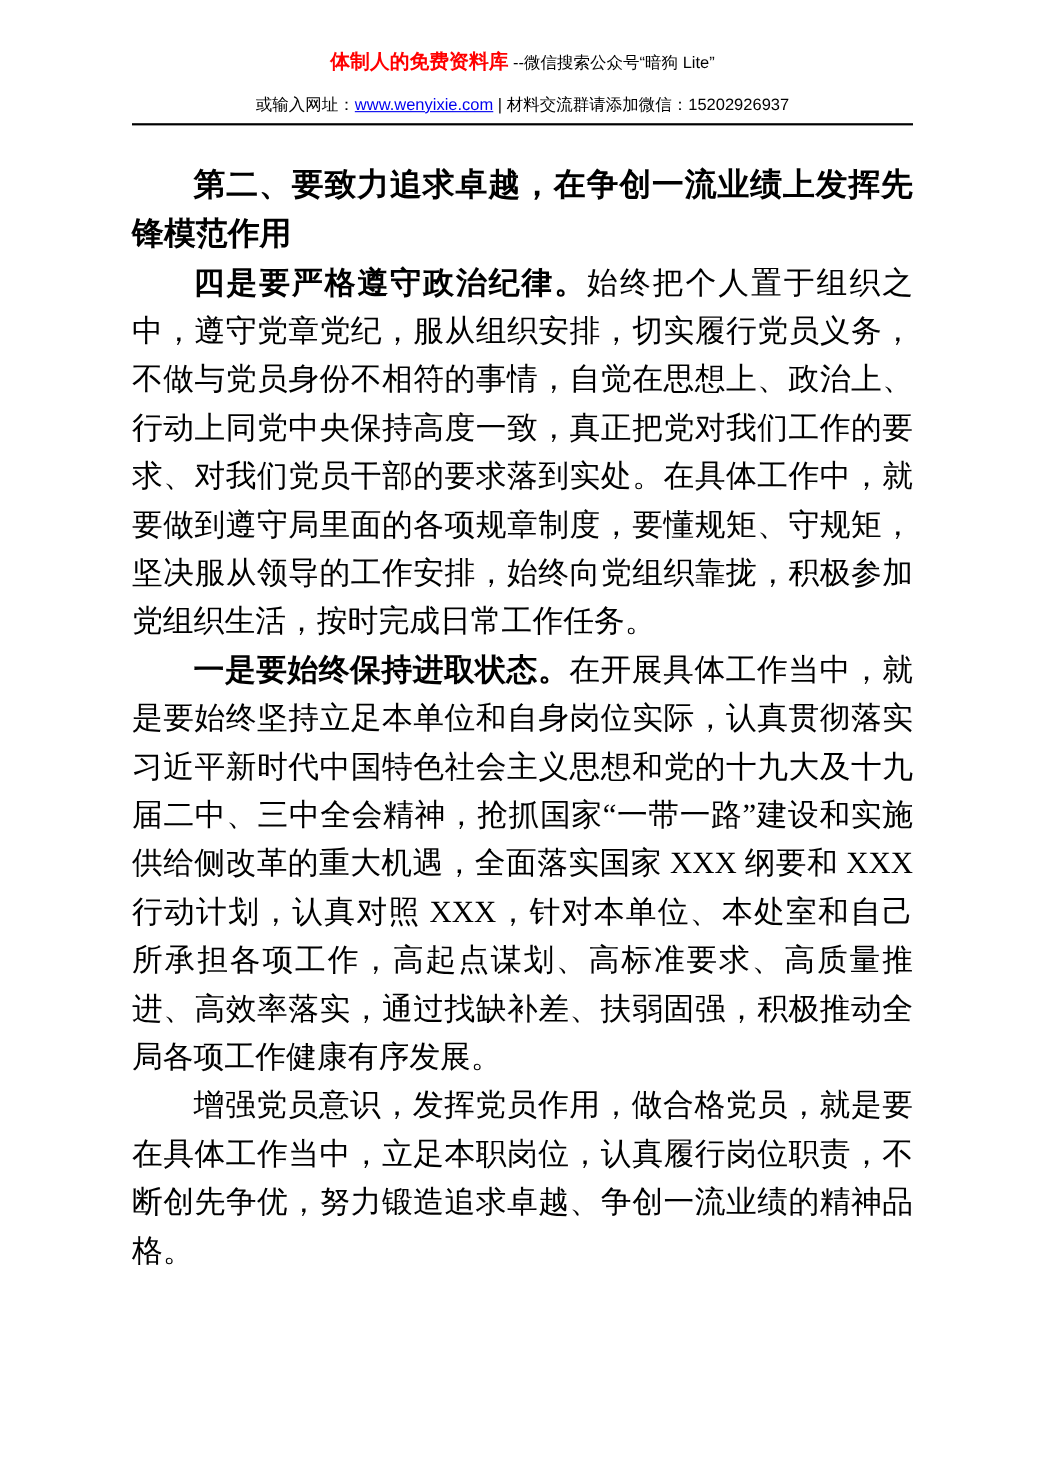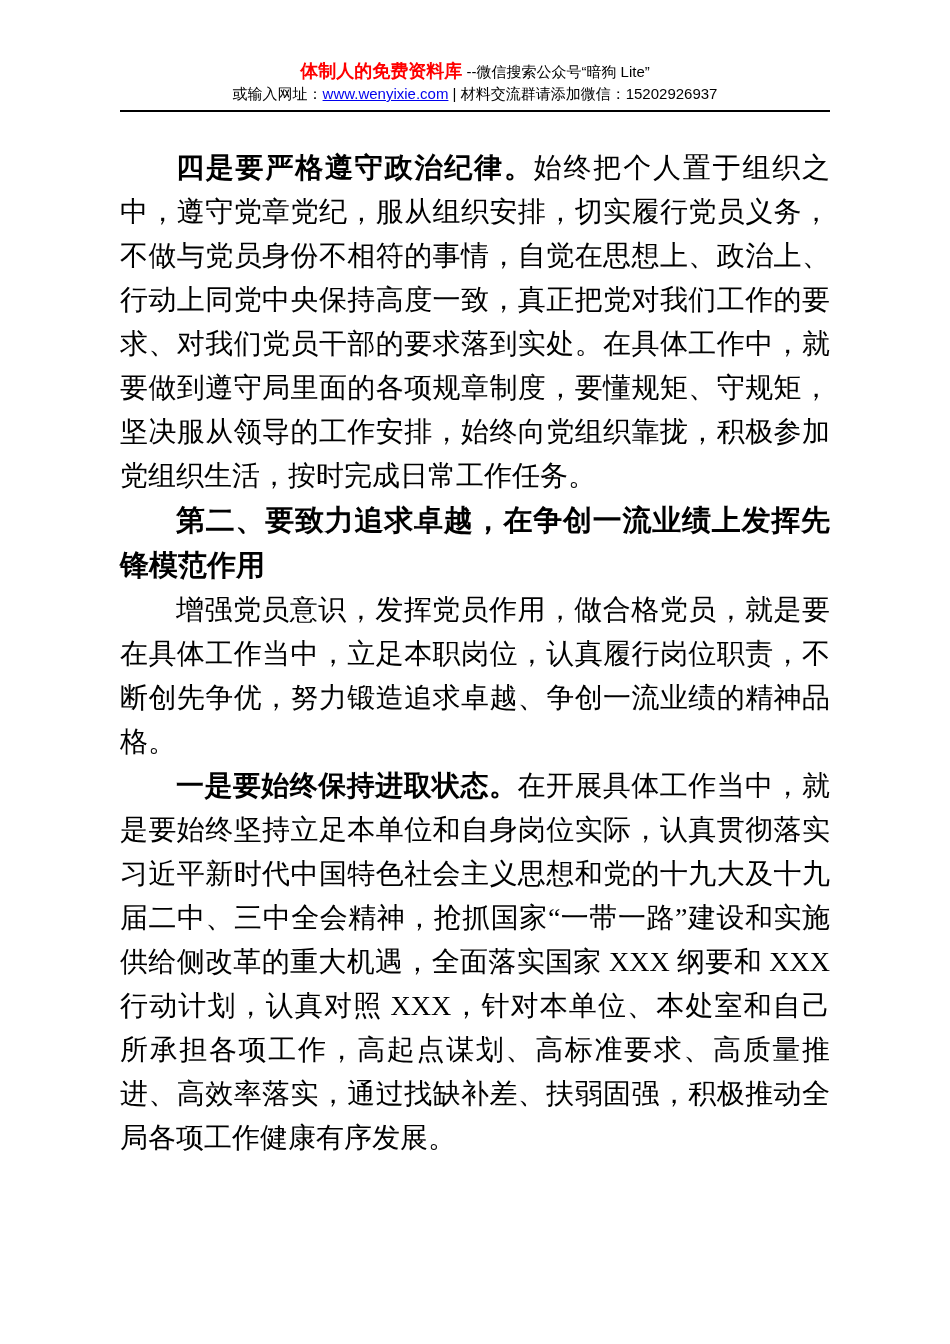--- a/index.html
+++ b/index.html
@@ -7,32 +7,32 @@
     position: relative;
     width: 950px;
     height: 1344px;
     margin: 0 auto;
     background: #ffffff;
     font-family: "Liberation Serif", serif;
     overflow: hidden;
   }
   .header {
     position: absolute;
-    top: 60px;
+    top: 45px;
     left: 120px;
     width: 710px;
     text-align: center;
     border-bottom: 2px solid #000000;
     padding-bottom: 5px;
     font-family: "Liberation Sans", sans-serif;
     color: #000000;
   }
   .h-line1 { font-size: 15px; line-height: 23px; white-space: nowrap; }
   .h-title { color: #ff0000; font-weight: bold; font-size: 18px; }
-  .h-line2 { font-size: 15px; line-height: 22px; white-space: nowrap; }
+  .h-line2 { font-size: 15px; line-height: 22px; white-space: nowrap; margin-top: 16px; }
   .h-link  { color: #0000ee; text-decoration: underline; cursor: pointer; }
   .doc-body {
     position: absolute;
     top: 146px;
     left: 120px;
     width: 710px;
     font-size: 28px;
     line-height: 44px;
     color: #000000;
     text-align: justify;
@@ -54,30 +54,30 @@
     </div>
     <div class="h-line2">
       <span>或输入网址：</span><span class="h-link">www.wenyixie.com</span><span> | 材料交流群请添加微信：15202926937</span>
     </div>
   </div>
 
   <div class="doc-body">
 
 
     <p>
+      <span class="heading">第二、要致力追求卓越，在争创一流业绩上发挥先锋模范作用</span>
+    </p>
+
+    <p>
       <span class="lead">四是要严格遵守政治纪律。</span><span>始终把个人置于组织之中，遵守党章党纪，服从组织安排，切实履行党员义务，不做与党员身份不相符的事情，自觉在思想上、政治上、行动上同党中央保持高度一致，真正把党对我们工作的要求、对我们党员干部的要求落到实处。在具体工作中，就要做到遵守局里面的各项规章制度，要懂规矩、守规矩，坚决服从领导的工作安排，始终向党组织靠拢，积极参加党组织生活，按时完成日常工作任务。</span>
     </p>
 
     <p>
-      <span class="heading">第二、要致力追求卓越，在争创一流业绩上发挥先锋模范作用</span>
+      <span class="lead">一是要始终保持进取状态。</span><span>在开展具体工作当中，就是要始终坚持立足本单位和自身岗位实际，认真贯彻落实习近平新时代中国特色社会主义思想和党的十九大及十九届二中、三中全会精神，抢抓国家“一带一路”建设和实施供给侧改革的重大机遇，全面落实国家 XXX 纲要和 XXX 行动计划，认真对照 XXX，针对本单位、本处室和自己所承担各项工作，高起点谋划、高标准要求、高质量推进、高效率落实，通过找缺补差、扶弱固强，积极推动全局各项工作健康有序发展。</span>
     </p>
 
     <p>
       <span>增强党员意识，发挥党员作用，做合格党员，就是要在具体工作当中，立足本职岗位，认真履行岗位职责，不断创先争优，努力锻造追求卓越、争创一流业绩的精神品格。</span>
-    </p>
-
-    <p>
-      <span class="lead">一是要始终保持进取状态。</span><span>在开展具体工作当中，就是要始终坚持立足本单位和自身岗位实际，认真贯彻落实习近平新时代中国特色社会主义思想和党的十九大及十九届二中、三中全会精神，抢抓国家“一带一路”建设和实施供给侧改革的重大机遇，全面落实国家 XXX 纲要和 XXX 行动计划，认真对照 XXX，针对本单位、本处室和自己所承担各项工作，高起点谋划、高标准要求、高质量推进、高效率落实，通过找缺补差、扶弱固强，积极推动全局各项工作健康有序发展。</span>
     </p>
 
   </div>
 
 </div>
 
 </body></html>

